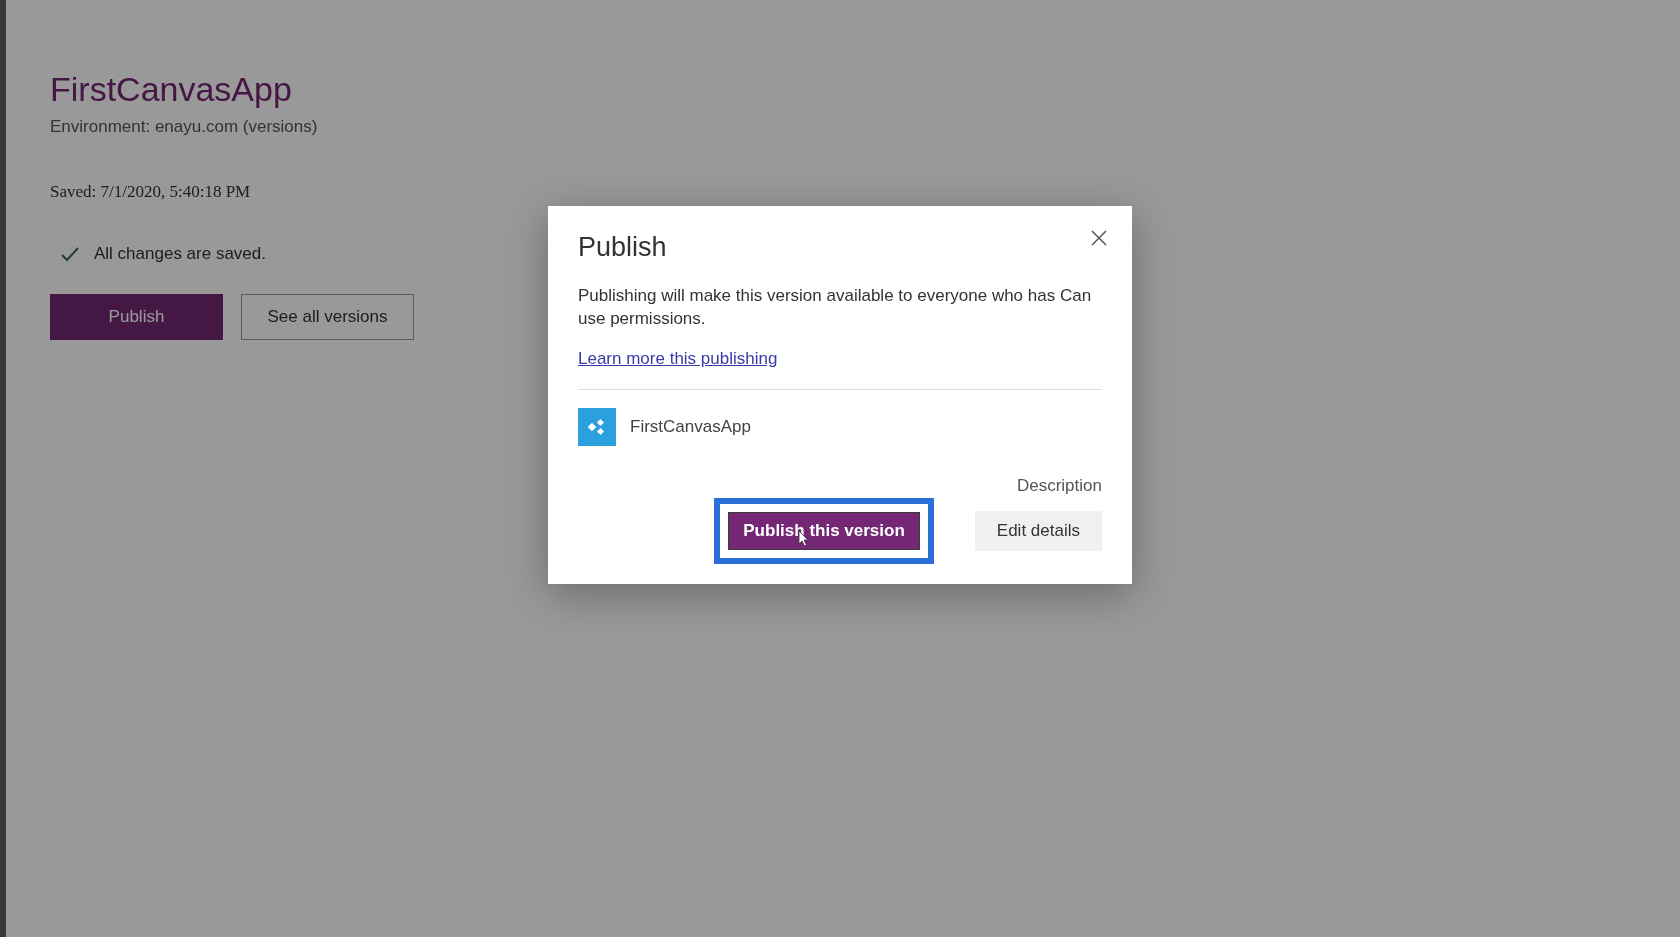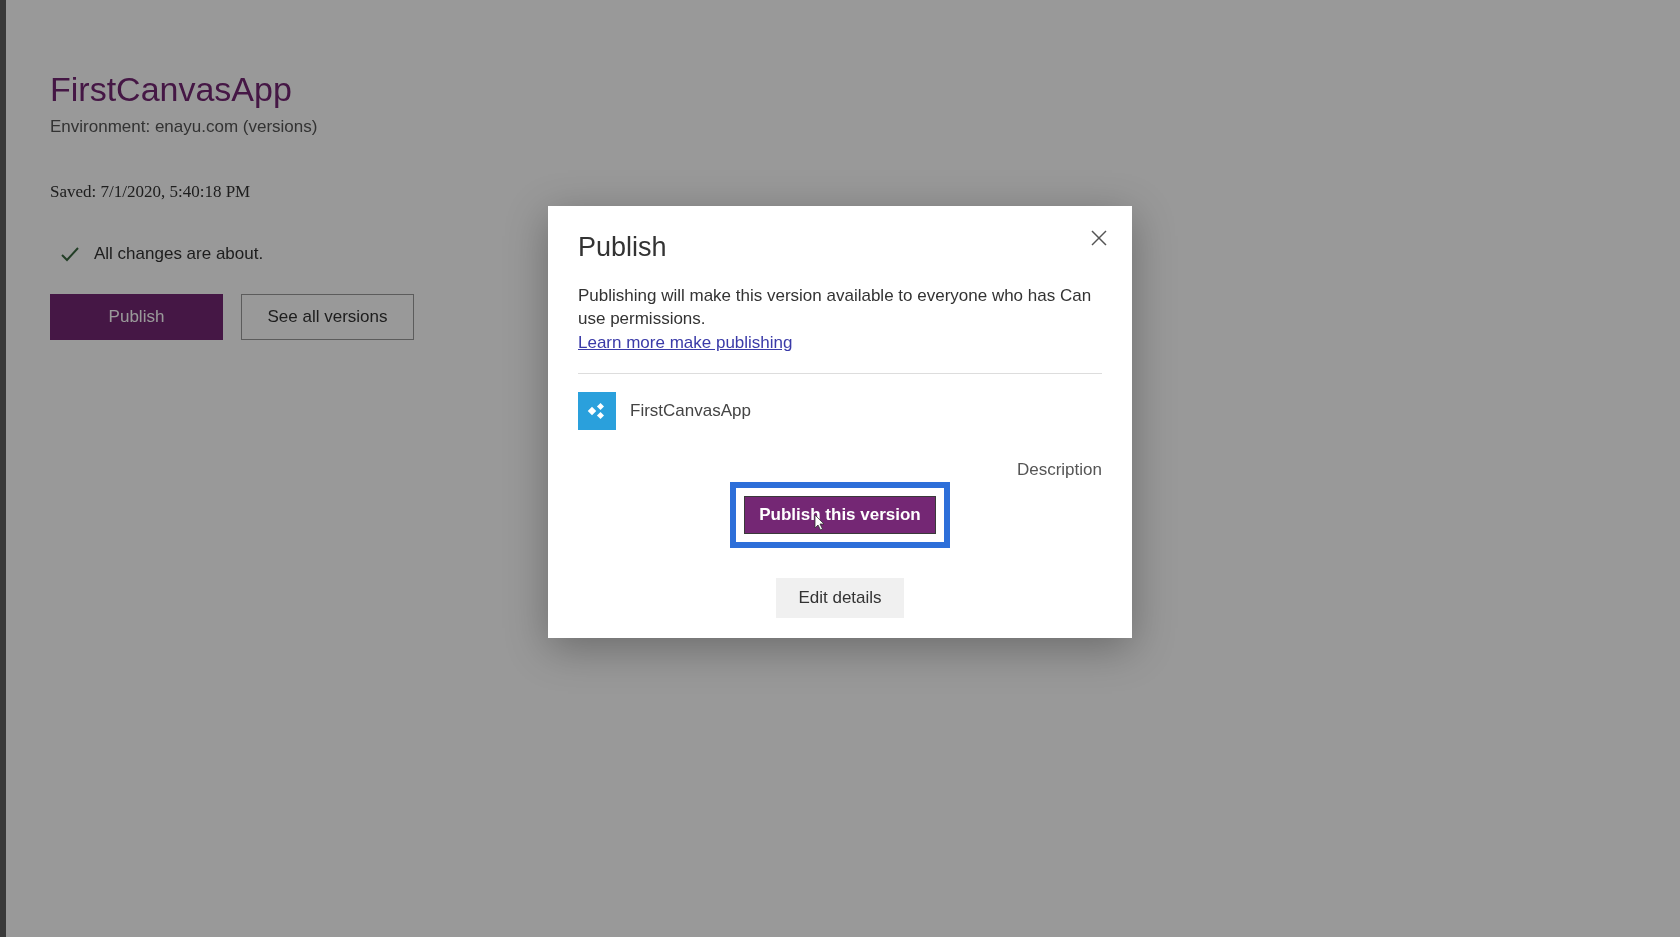--- a/index.html
+++ b/index.html
@@ -118,21 +118,21 @@
       cursor: pointer;
       display: flex;
       align-items: center;
       justify-content: center;
       color: #555;
     }
     .dialog-description {
       font-size: 17px;
       color: #333;
       line-height: 1.35;
-      margin-bottom: 2px;
+      margin-bottom: 18px;
     }
     .learn-more {
       color: #3a3aa8;
       text-decoration: underline;
       font-size: 17px;
       cursor: pointer;
       display: inline-block;
     }
     .divider {
       border: none;
@@ -165,23 +165,22 @@
     }
     .desc-value {
       font-size: 17px;
       color: #555;
       font-style: italic;
       margin-bottom: 18px;
     }
     .dialog-button-row {
       display: flex;
       justify-content: flex-end;
-      gap: 30px;
-      align-items: center;
-      flex-direction: column;
+      gap: 24px;
+      align-items: center;
     }
     .publish-version-wrapper {
       border: 6px solid #2d6fd9;
       padding: 8px;
       position: relative;
     }
     .publish-version-btn {
       background: #742774;
       color: #ffffff;
       border: 1px solid #3a3a3a;
@@ -192,20 +191,21 @@
       white-space: nowrap;
     }
     .edit-details-btn {
       background: #f0f0f0;
       color: #333;
       border: none;
       font-size: 17px;
       padding: 10px 22px;
       height: 40px;
       cursor: pointer;
+      margin-left: 17px;
     }
     .cursor-icon {
       position: absolute;
       left: 78px;
       top: 26px;
       color: #fff;
       pointer-events: none;
     }
   </style>
 </head>
@@ -216,41 +216,41 @@
 <div class="page">
   <h1 class="app-title">FirstCanvasApp</h1>
   <div class="environment">Environment: enayu.com (versions)</div>
   <div class="saved-text">Saved: 7/1/2020, 5:40:18 PM</div>
   <div class="changes-row">
     <span class="checkmark-icon">
       <svg width="24" height="24" viewBox="0 0 24 24" fill="none" stroke="currentColor" stroke-width="2">
         <polyline points="4 13 9 18 20 6"></polyline>
       </svg>
     </span>
-    <span class="changes-text">All changes are about.</span>
+    <span class="changes-text">All changes are saved.</span>
   </div>
   <div class="button-row">
     <button class="publish-btn">Publish</button>
     <button class="see-versions-btn">See all versions</button>
   </div>
 </div>
 
 <div class="overlay">
   <div class="dialog">
     <button class="close-btn">
       <span>
         <svg width="18" height="18" viewBox="0 0 18 18" stroke="currentColor" stroke-width="1.5">
           <line x1="2" y1="2" x2="16" y2="16"></line>
           <line x1="16" y1="2" x2="2" y2="16"></line>
         </svg>
       </span>
     </button>
     <h2 class="dialog-title">Publish</h2>
     <p class="dialog-description">Publishing will make this version available to everyone who has Can use permissions.</p>
-    <a class="learn-more">Learn more make publishing</a>
+    <a class="learn-more">Learn more this publishing</a>
     <hr class="divider">
     <div class="app-row">
       <div class="app-icon">
         <svg width="22" height="22" viewBox="0 0 22 22">
           <rect x="3" y="8" width="6" height="6" fill="#ffffff" transform="rotate(45 6 11)"></rect>
           <rect x="12" y="4" width="5" height="5" fill="#ffffff" transform="rotate(45 14.5 6.5)"></rect>
           <rect x="12" y="13" width="5" height="5" fill="#ffffff" transform="rotate(45 14.5 15.5)"></rect>
         </svg>
       </div>
       <span class="app-name">FirstCanvasApp</span>

